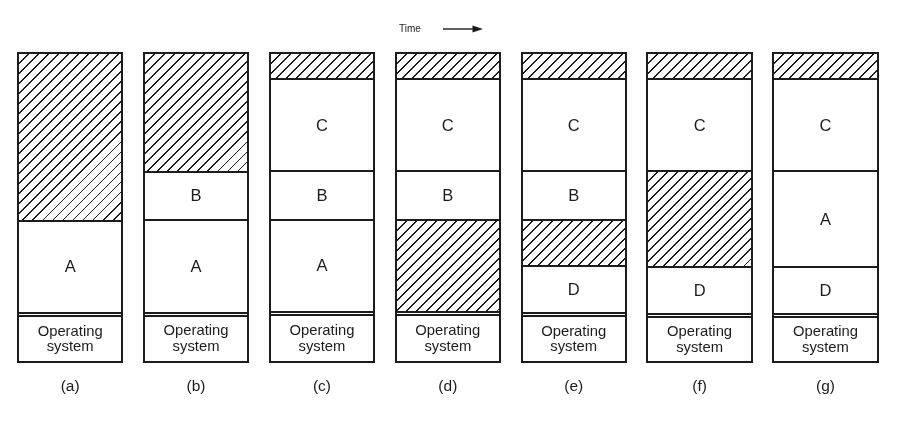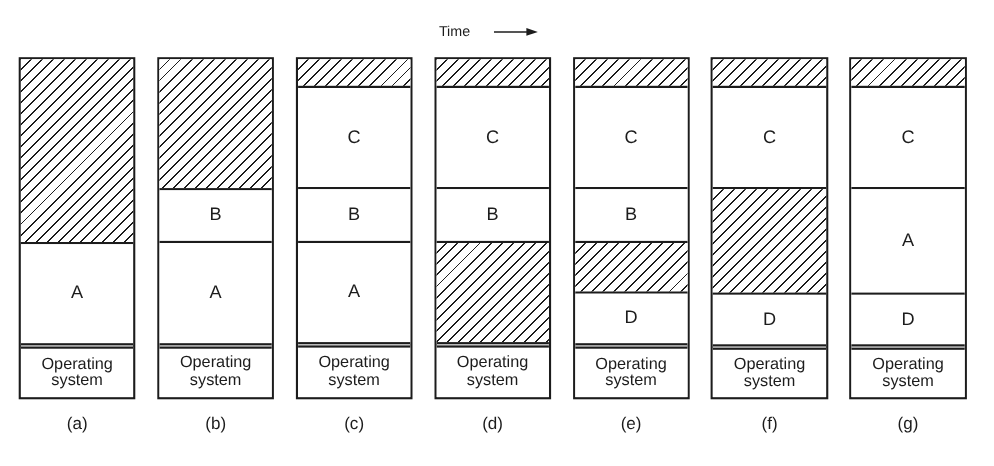--- a/index.html
+++ b/index.html
@@ -15,21 +15,21 @@
 
   
   .time-group {
     position: absolute;
     top: 20px;
     left: 399px;
     display: flex;
     align-items: center;
   }
   .time-text {
-    font-size: 13px;
+    font-size: 10px;
     line-height: 17px;
     color: #1c1c1c;
   }
   .time-arrow { margin-left: 22px; display: block; }
 
   
   .columns {
     position: absolute;
     top: 52px;
     left: 17px;

